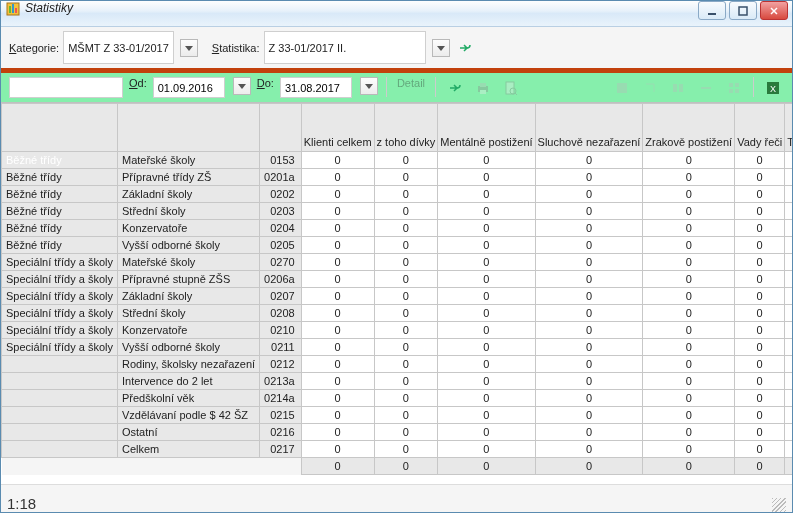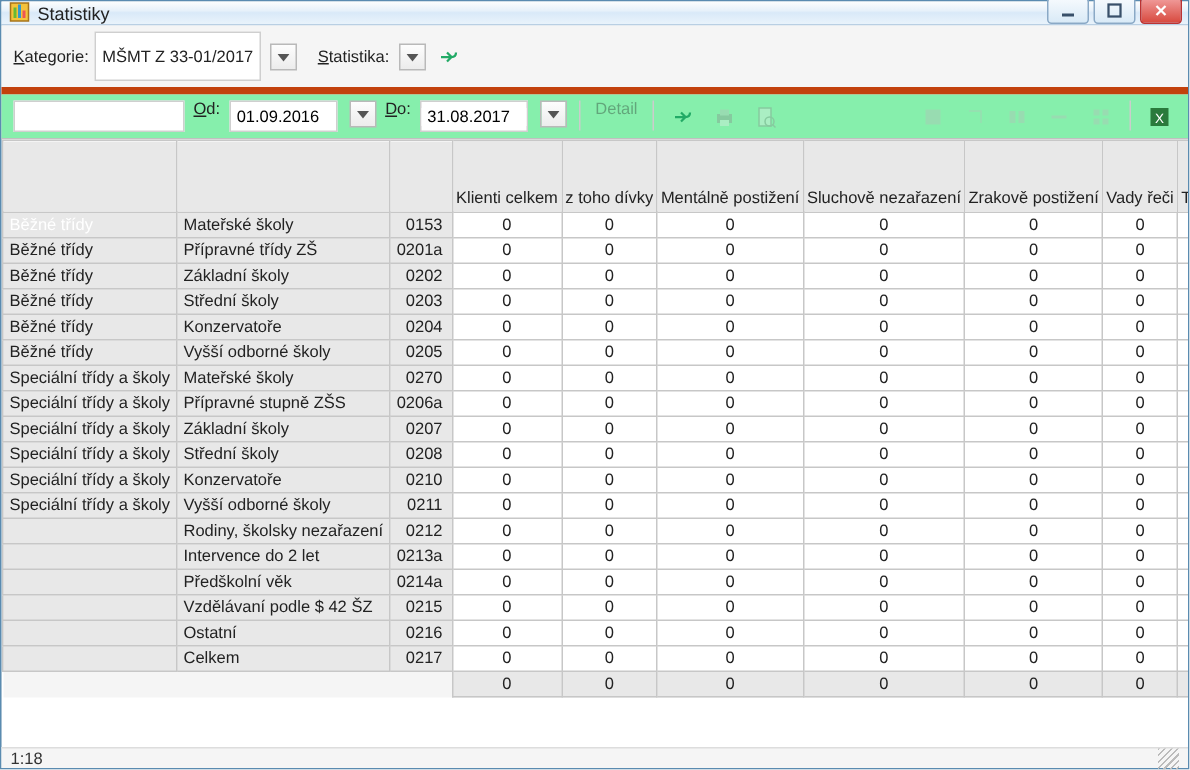--- a/index.html
+++ b/index.html
@@ -1,21 +1,21 @@
 <!DOCTYPE html>
 <html><head>
 <meta charset="utf-8">
 <style>
   * { box-sizing: border-box; }
   html, body { margin:0; padding:0; font-family: "Segoe UI", Tahoma, Arial, sans-serif; font-size: 11px; color:#222; }
   body { background:#fff; width:793px; height:513px; overflow:hidden; }
 
   
   .window { width:793px; height:513px; border:1px solid #5a8bb0; background:#f5f5f5; display:flex; flex-direction:column; }
-  .titlebar { height:16px; background:linear-gradient(#fdfefe,#e7f1fa 40%,#d9e9f8 50%,#e9f3fb); display:flex; align-items:flex-end; padding:0 4px; border-bottom:1px solid #b9cfe3; }
+  .titlebar { height:26px; background:linear-gradient(#fdfefe,#e7f1fa 40%,#d9e9f8 50%,#e9f3fb); display:flex; align-items:flex-start; padding:0 4px; border-bottom:1px solid #b9cfe3;font-style:italic; }
   .titlebar .icon { width:16px; height:16px; margin-right:4px; display:inline-flex; align-items:center; justify-content:center; }
   .titlebar .title { flex:1; font-size:12px; color:#222; }
   .winbtns { display:flex; gap:3px; }
   .winbtn { width:28px; height:19px; border:1px solid #8aa9c6; border-radius:3px; background:linear-gradient(#f8fbfe,#d9eaf7); display:flex; align-items:center; justify-content:center; color:#39506a; }
   .winbtn.close { background:linear-gradient(#f2a1a1,#d84a3f); border-color:#b33; color:#fff; font-weight:bold; }
 
   
   .filters { padding:4px 8px 4px 8px; display:flex; align-items:center; gap:4px; border-bottom:5px solid #c2410c; background:#f5f5f5; }
   .combo { display:inline-flex; align-items:center; background:#fff; border:1px solid #cfcfcf; height:33px; }
   .combo .ctext { padding:0 4px; min-width:108px; }
@@ -44,21 +44,21 @@
   thead th.blankhead { background:#e8e8e8; }
   
   .col-a { width:130px; }
   .col-b { width:145px; }
   .col-c { width:44px; }
   .col-n { width:44px; }
 
   
   .totals-row td { background:#e8e8e8 !important; text-align:center; font-weight:normal; height:20px; }
   .totals-row td.blank { background:#f5f5f5 !important; }
-  .statusbar { height:14px; background:#f5f5f5; border-top:1px solid #ddd; padding:0 6px; display:flex; align-items:center; font-size:11px; color:#333; }
+  .statusbar { height:28px; background:#f5f5f5; border-top:1px solid #ddd; padding:0 6px; display:flex; align-items:flex-end; font-size:15px; color:#333; }
   .grip { margin-left:auto; width:14px; height:14px; background:
     repeating-linear-gradient(135deg,#bbb 0 1px,transparent 1px 3px); }
 
   svg { display:block; }
 </style>
 </head>
 <body>
 
 <div class="window">
 
@@ -97,20 +97,23 @@
     <span class="combo">
       <span class="ctext">MŠMT Z 33-01/2017</span>
     </span>
     <span class="dropbtn">
         <svg width="8" height="8">
           <polygon points="0,2 8,2 4,7" fill="#555"></polygon>
         </svg>
       </span>
     <span style="width:6px"></span>
     <span><span style="text-decoration:underline">S</span>tatistika:</span>
+    <span class="combo" style="min-width:160px">
+      <span class="ctext" style="min-width:160px">Z 33-01/2017 II.</span>
+    </span>
     <span class="dropbtn">
         <svg width="8" height="8">
           <polygon points="0,2 8,2 4,7" fill="#555"></polygon>
         </svg>
       </span>
     <span class="sq" style="border:none;background:none">
       <svg width="16" height="16">
           <path d="M3 8 L10 8 M7 5 L10 8 L7 11" stroke="#2a6" fill="none" stroke-width="1.5"></path>
           <path d="M10 8 Q13 8 13 5" stroke="#2a6" fill="none" stroke-width="1.5"></path>
         </svg>

